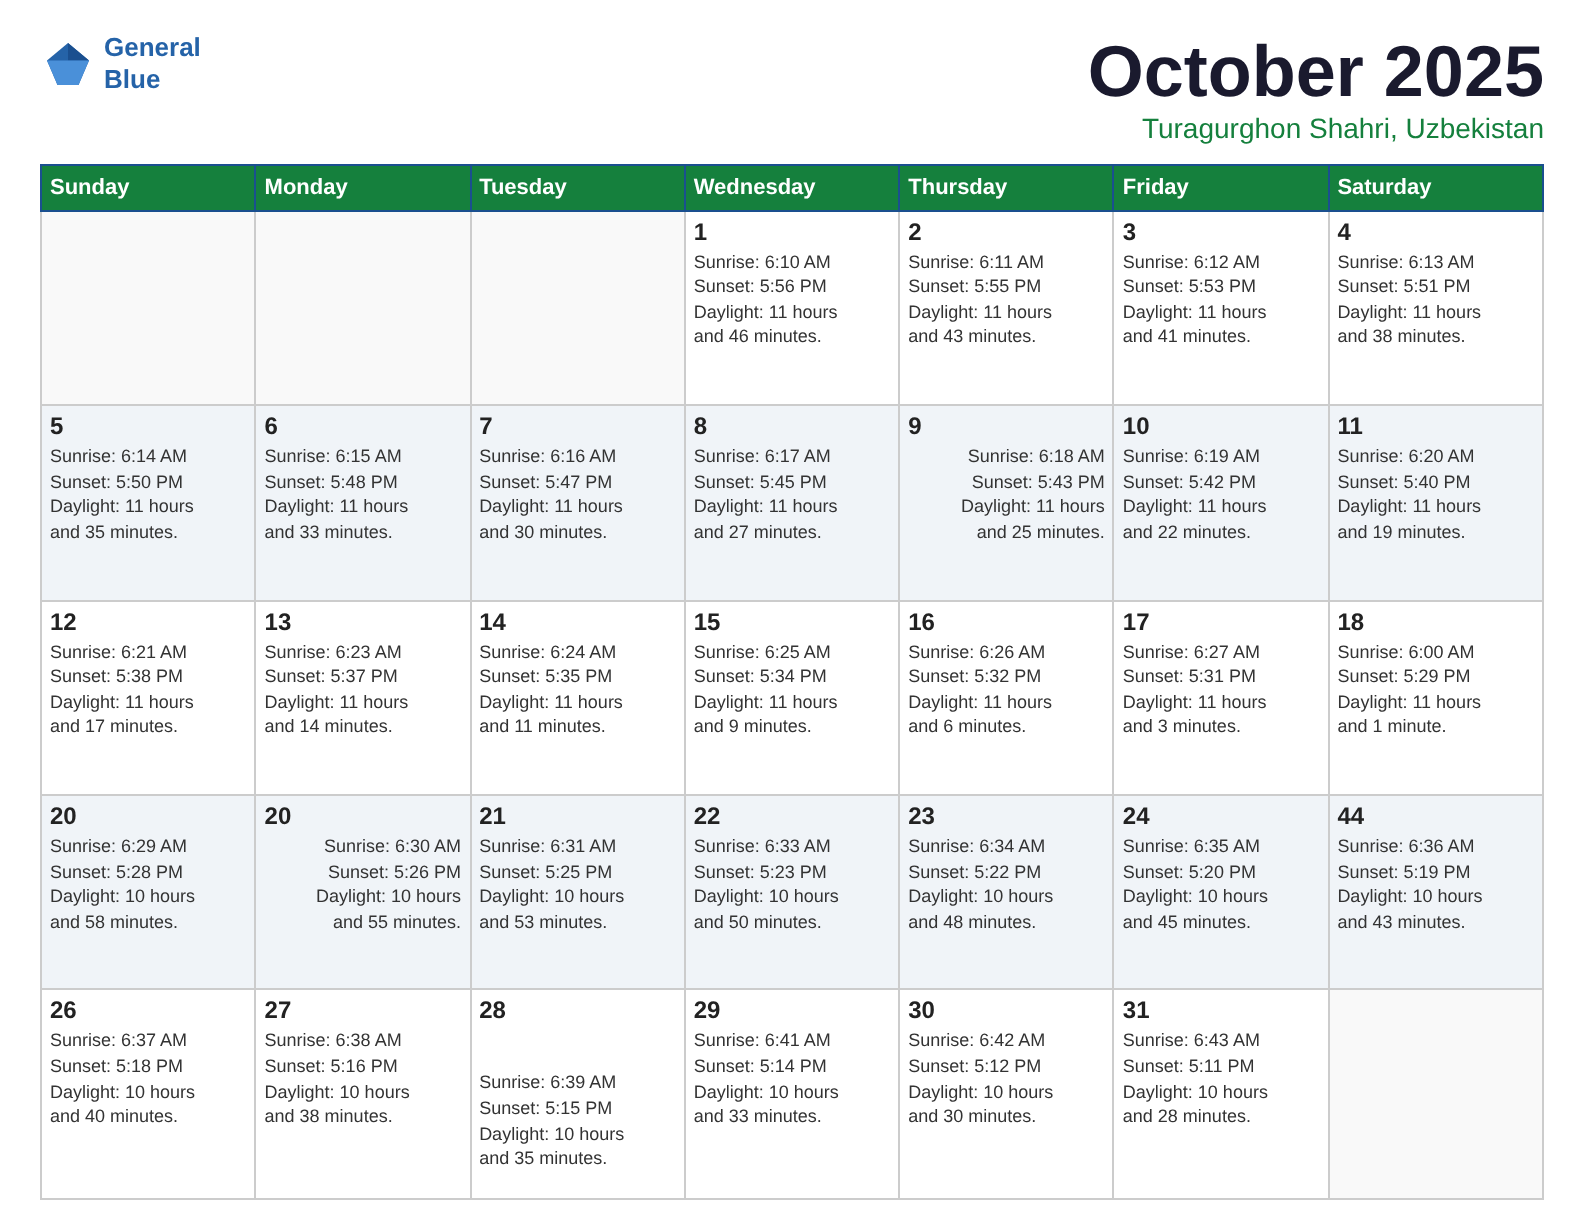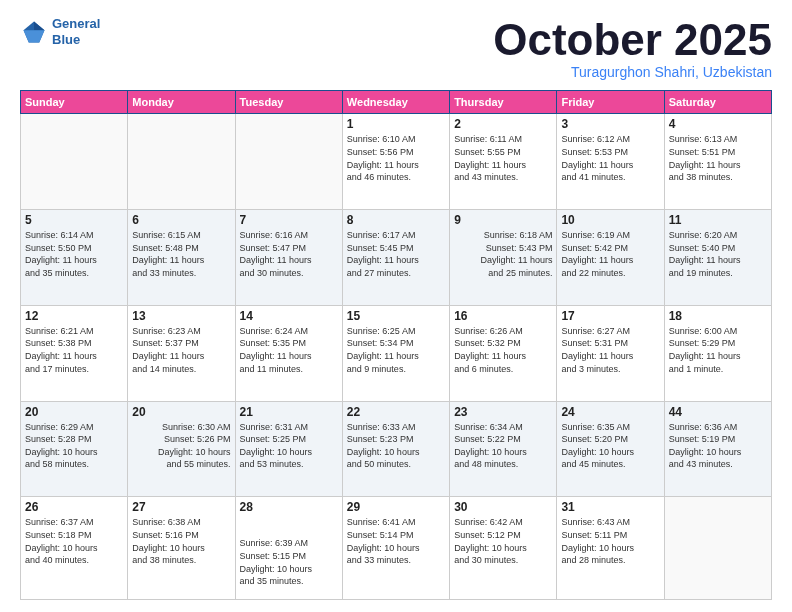--- a/index.html
+++ b/index.html
@@ -39,38 +39,38 @@
       color: #2563a8;
     }
     .logo-icon {
       width: 28px;
       height: 28px;
     }
     .title-block {
       text-align: right;
     }
     .month-title {
-      font-size: 44px;
+      font-size: 36px;
       font-weight: bold;
       color: #1a1a2e;
       line-height: 1.1;
     }
     .subtitle {
       font-size: 14px;
-      color: #3b82f6;
+      color: #15803d;
     }
     .calendar {
       flex: 1;
       border: 1px solid #ccc;
       border-collapse: collapse;
       width: 100%;
       table-layout: fixed;
     }
     .calendar th {
-      background: #ec4899;
+      background: #15803d;
       color: #fff;
       font-size: 11px;
       font-weight: bold;
       padding: 5px 4px;
       text-align: left;
       border: 1px solid #1a4f8f;
     }
     .calendar td {
       border: 1px solid #ccc;
       vertical-align: top;

